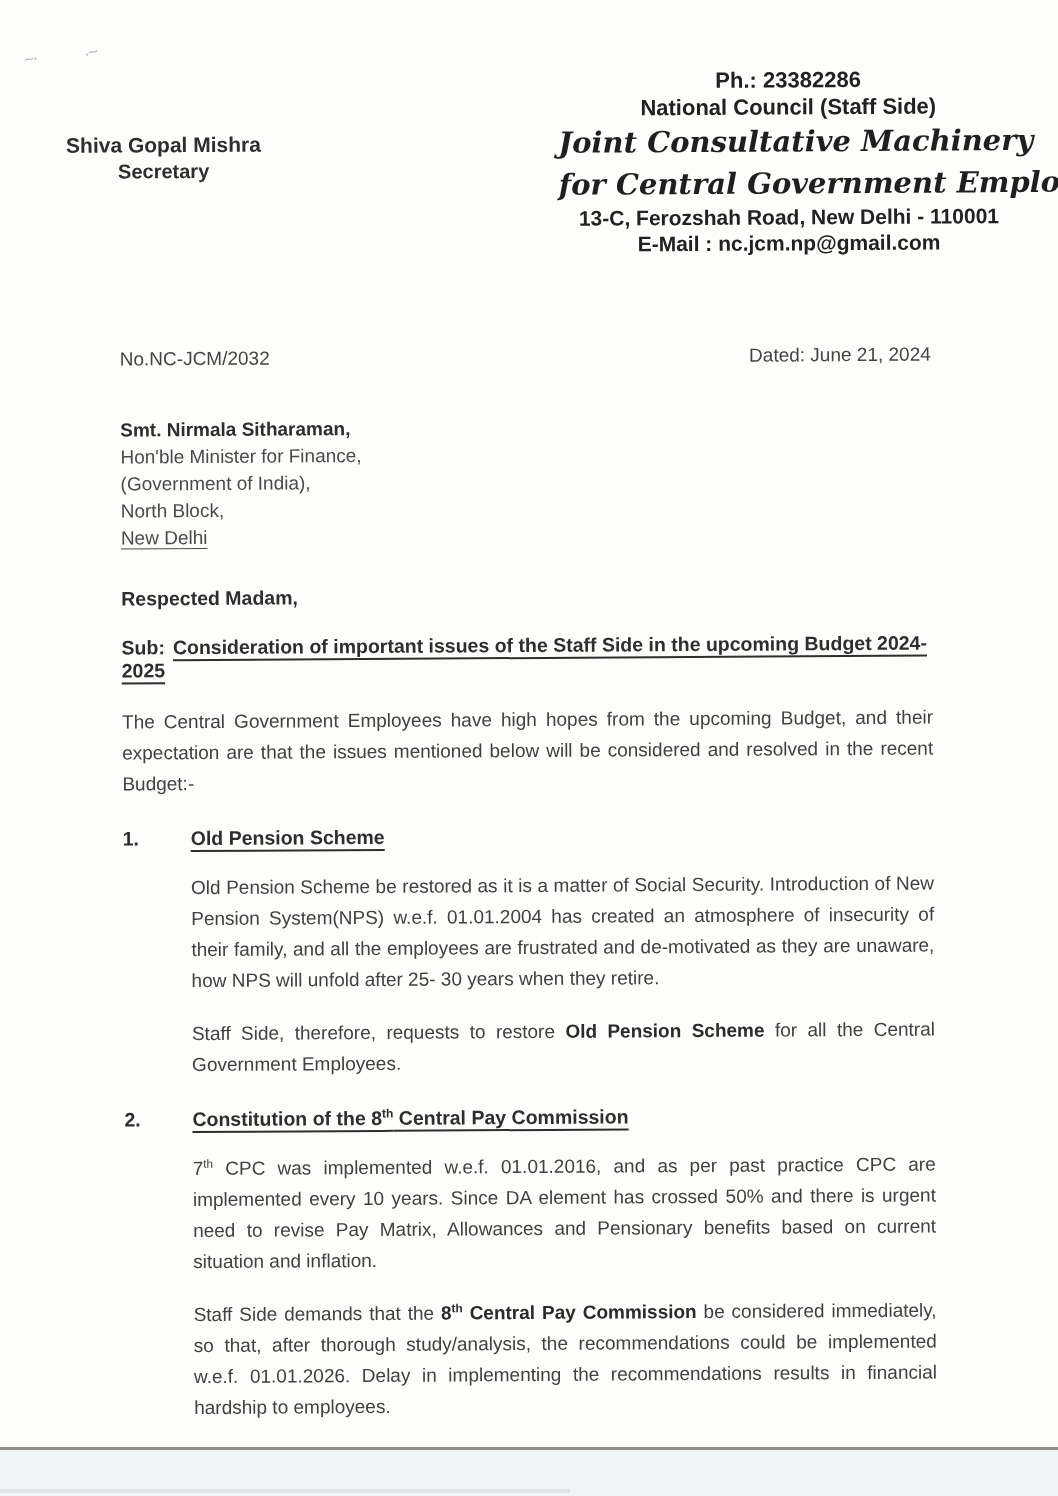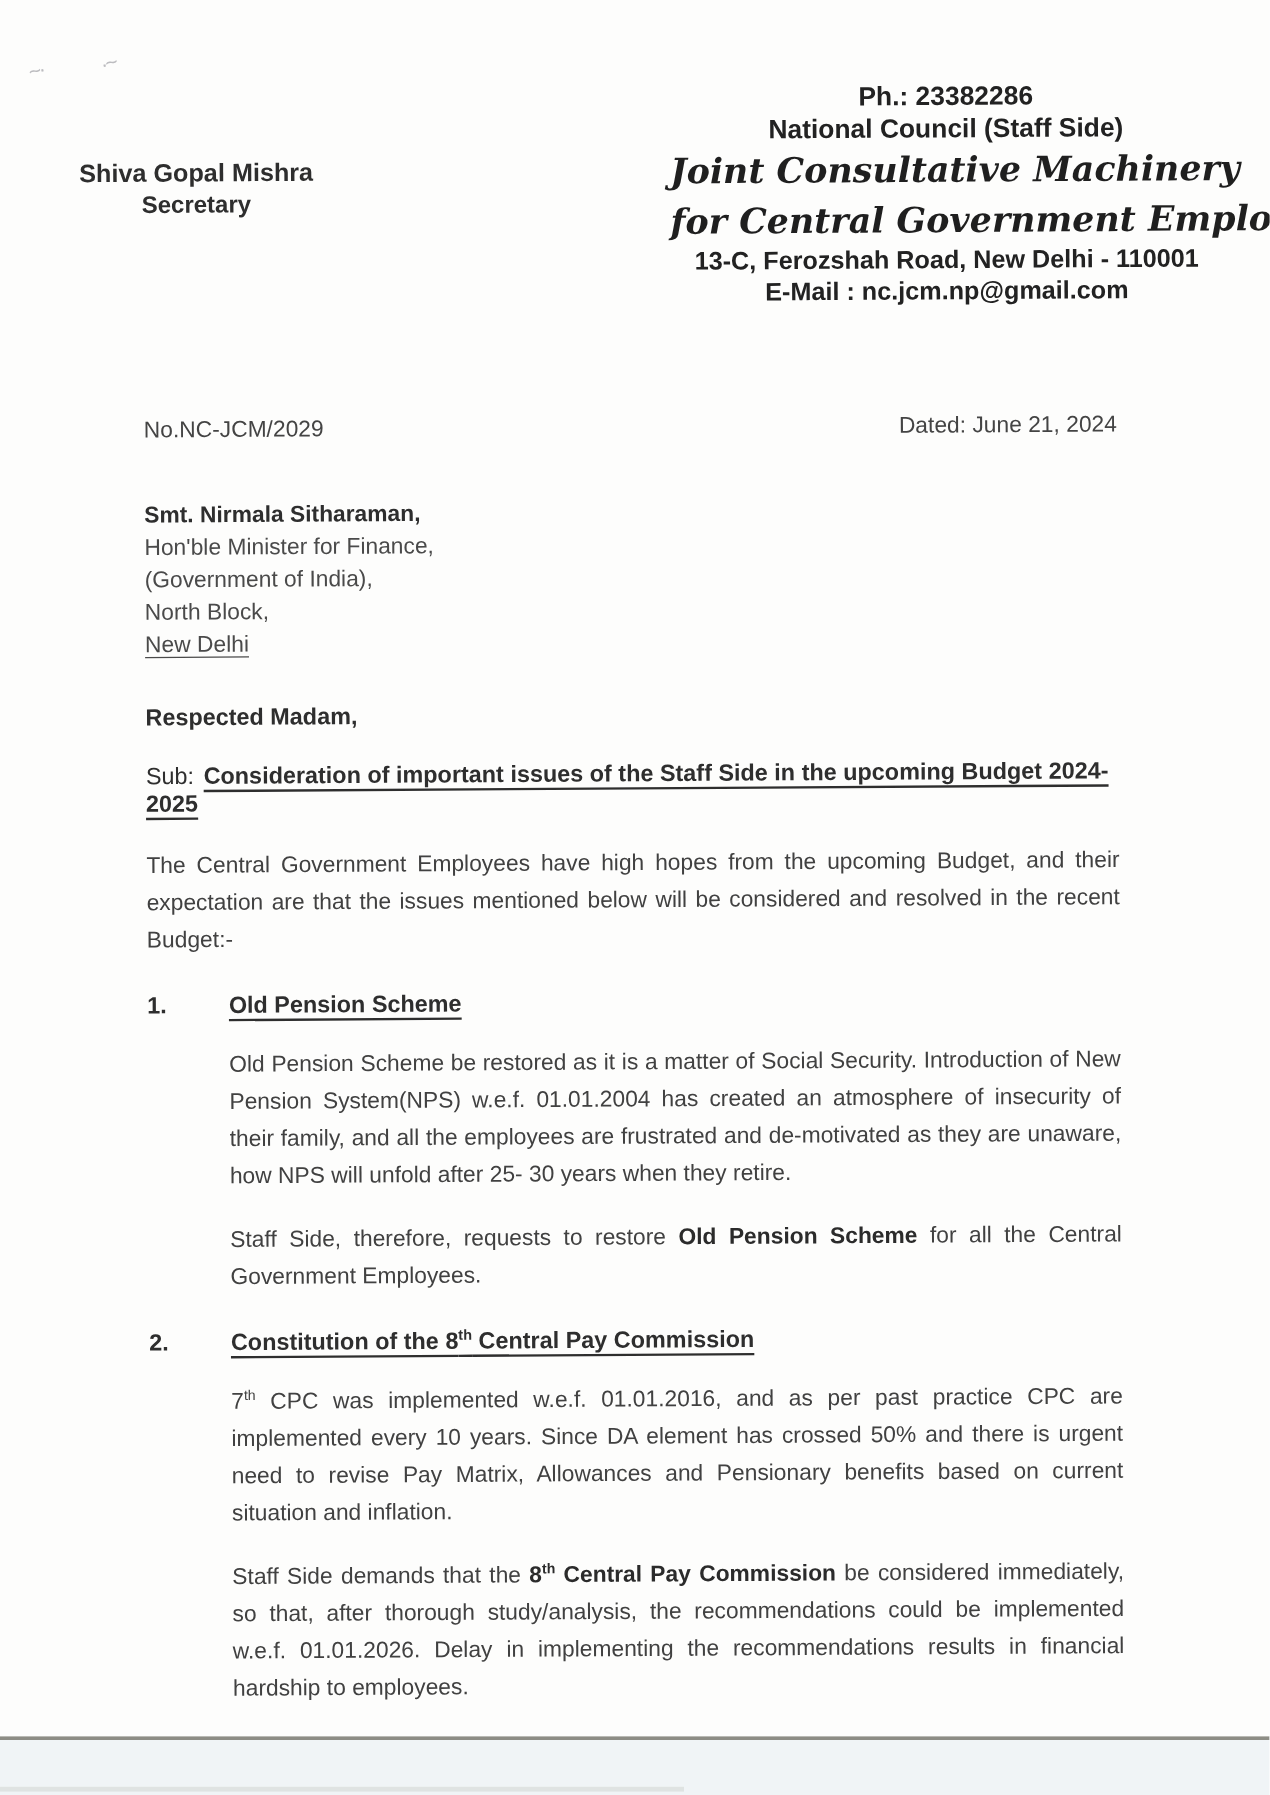--- a/index.html
+++ b/index.html
@@ -116,21 +116,21 @@
     margin-top: 36px;
     font-weight: bold;
     color: #2e2e2e;
     font-size: 19.5px;
   }
   .subject-line {
     margin-top: 26px;
     font-size: 19.5px;
     color: #2e2e2e;
   }
-  .subject-prefix { font-weight: normal; margin-right: 8px; }
+  .subject-prefix { font-weight: bold; margin-right: 8px; }
   .subject-text {
     font-weight: bold;
     text-decoration: underline;
     text-underline-offset: 5px;
     text-decoration-thickness: 2px;
   }
   .intro {
     margin-top: 24px;
     line-height: 31px;
     text-align: justify;
@@ -178,21 +178,21 @@
         <div class="org-council">National Council (Staff Side)</div>
         <div class="org-script">Joint Consultative Machinery</div>
         <div class="org-script">for Central Government Employees</div>
         <div class="org-addr">13-C, Ferozshah Road, New Delhi - 110001</div>
         <div class="org-email">E-Mail : nc.jcm.np@gmail.com</div>
       </div>
     </div>
 
     <div class="body-col">
       <div class="ref-row">
-        <span>No.NC-JCM/2029</span>
+        <span>No.NC-JCM/2032</span>
         <span>Dated: June 21, 2024</span>
       </div>
 
       <div class="recipient">
           <div class="r-bold">Smt. Nirmala Sitharaman,</div>
           <div>Hon'ble Minister for Finance,</div>
           <div>(Government of India),</div>
           <div>North Block,</div>
           <div class="r-underline">New Delhi</div>
         </div>

